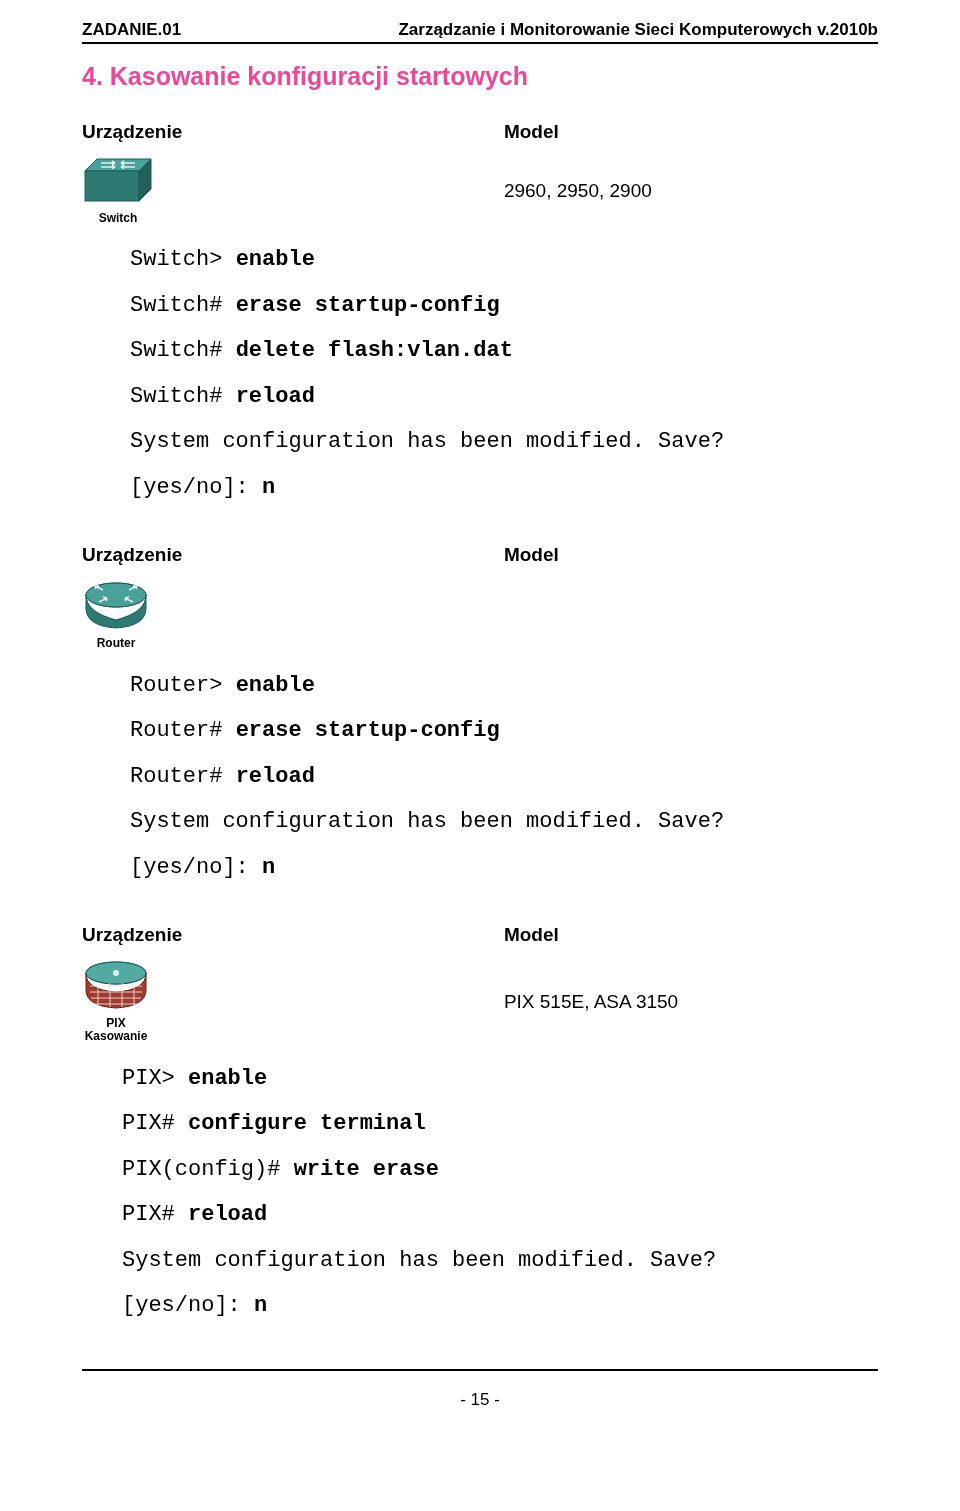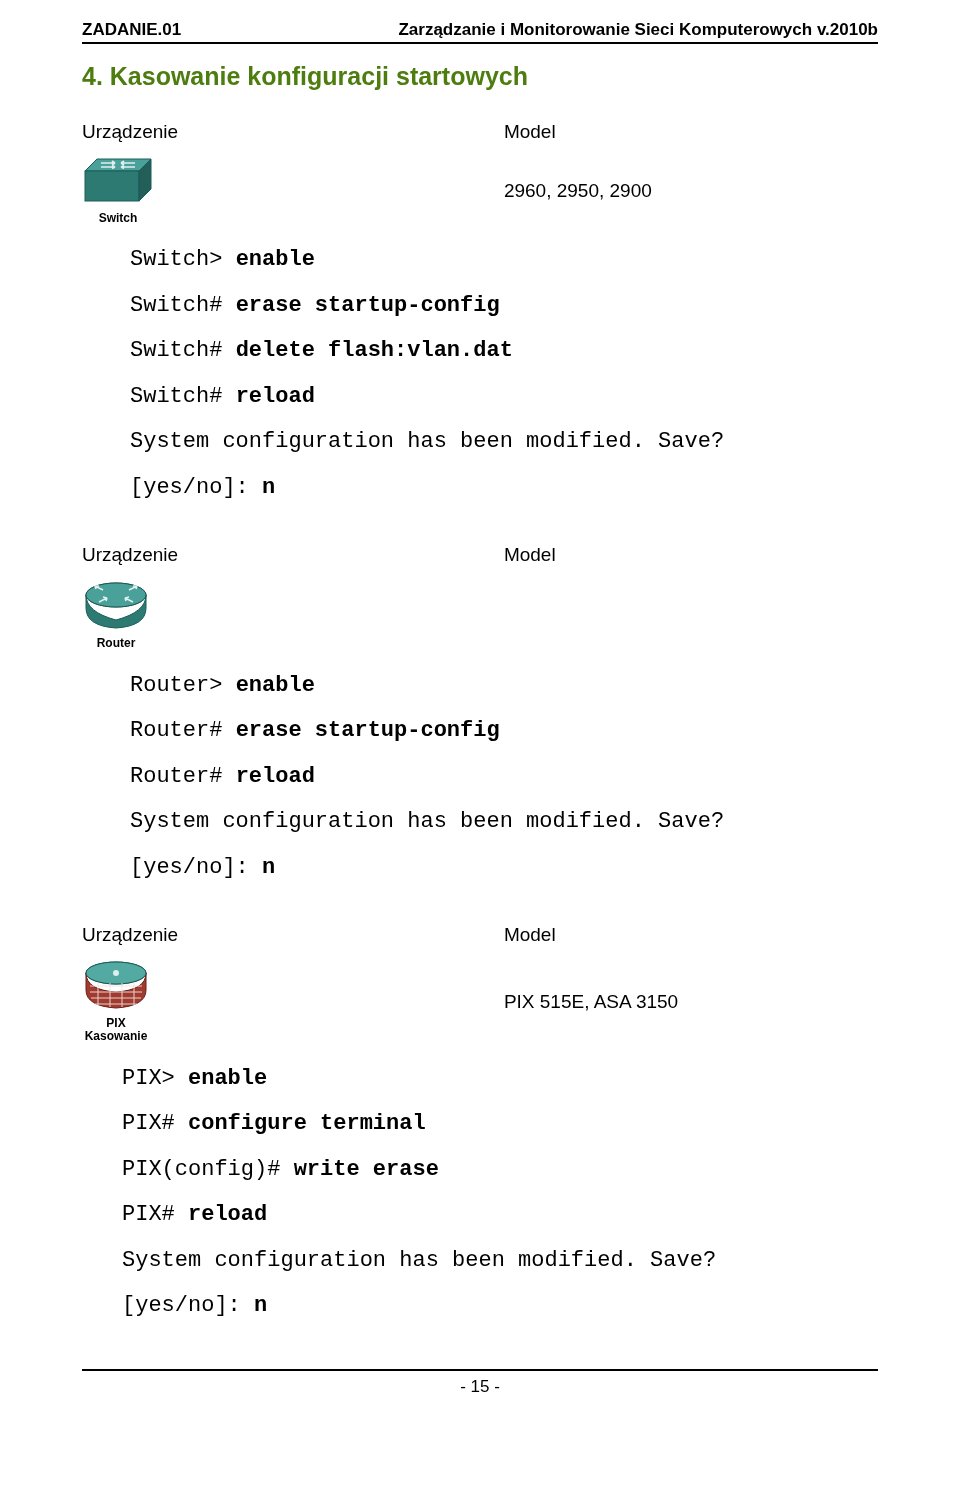--- a/index.html
+++ b/index.html
@@ -22,29 +22,29 @@
     font-weight: bold;
     font-size: 17px;
   }
   .header-divider {
     border: none;
     border-top: 2px solid #000;
     margin-bottom: 18px;
     position: relative;
   }
   .section-title {
-    color: #4d7c0f;
+    color: #ec4899;
     font-size: 25px;
     font-weight: bold;
     margin-bottom: 30px;
     margin-top: 10px;
   }
   .headers-pair {
     display: flex;
-    font-weight: normal;
+    font-weight: bold;
     font-size: 19px;
     margin-bottom: 14px;
   }
   .headers-pair .col-left { width: 53%; }
   .headers-pair .col-right { width: 47%; }
   .device-row {
     display: flex;
     align-items: center;
     margin-bottom: 12px;
   }
@@ -85,21 +85,21 @@
   pre.code .nb { font-weight: normal; }
   pre.code b { font-weight: bold; }
   .footer-divider {
     border: none;
     border-top: 2px solid #000;
     margin-top: 40px;
   }
   .page-number {
     text-align: center;
     font-size: 17px;
-    padding: 6px 0 16px 0;
+    padding: 19px 0 16px 0;
   }
 </style>
 </head>
 <body>
 
 <div class="page">
 
   <div class="header-row">
     <span>ZADANIE.01</span>
     <span>Zarządzanie i Monitorowanie Sieci Komputerowych v.2010b</span>

